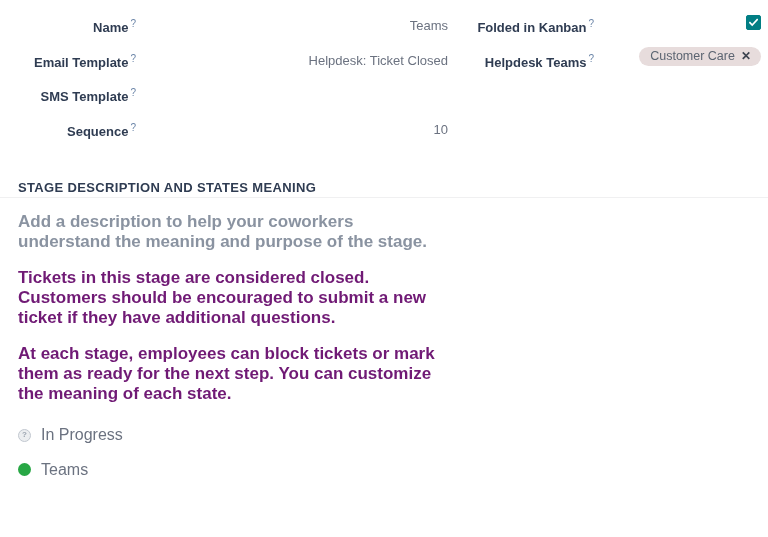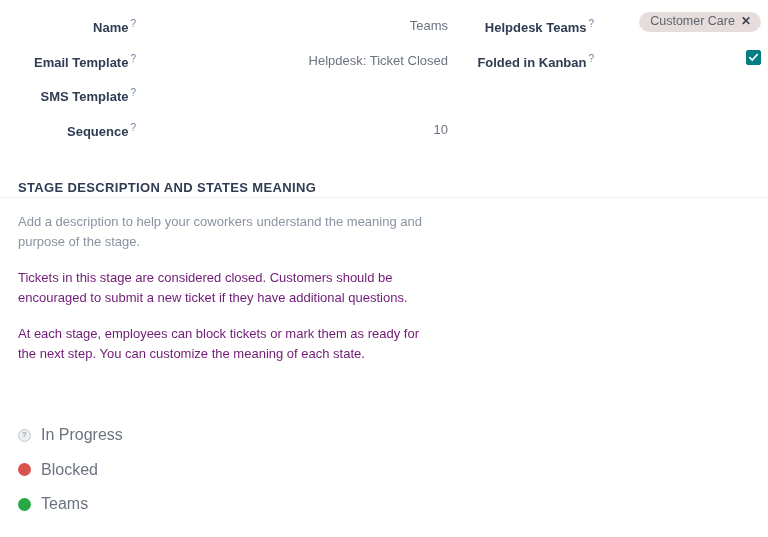--- a/index.html
+++ b/index.html
@@ -149,23 +149,24 @@
 
   
   .desc {
     position: absolute;
     top: 212px;
     left: 18px;
     width: 420px;
   }
   .desc p {
     margin: 0 0 16px 0;
-    font-size: 13px;
+    font-size: 17px;
     line-height: 20px;
     color: #8a93a1;
+    font-weight: bold;
   }
   .desc p.tight {
     color: #701a75;
   }
 
   
   .states {
     position: absolute;
     top: 418px;
     left: 18px;
@@ -235,42 +236,42 @@
       </div>
 
       <div class="f-row">
         <div class="f-label"><span>Sequence</span><span class="tip">?</span></div>
         <div class="f-value">10</div>
       </div>
 
     </div>
 
     <div class="col col-right">
-
-      <div class="f-row">
-        <div class="f-label"><span>Helpdesk Teams</span><span class="tip">?</span></div>
-        <div class="f-tags">
-          <span class="tag">
-            <span>Customer Care</span>
-            <span class="tag-x">✕</span>
-          </span>
-        </div>
-      </div>
 
       <div class="f-row">
         <div class="f-label"><span>Folded in Kanban</span><span class="tip">?</span></div>
         <div class="f-check">
           <span class="checkbox">
             <svg viewBox="0 0 12 12">
               <path d="M1.2 6.2 L4.3 9.3 L10.8 2.2" fill="none" stroke="#ffffff" stroke-width="2.2" stroke-linecap="square"></path>
             </svg>
           </span>
         </div>
       </div>
 
+      <div class="f-row">
+        <div class="f-label"><span>Helpdesk Teams</span><span class="tip">?</span></div>
+        <div class="f-tags">
+          <span class="tag">
+            <span>Customer Care</span>
+            <span class="tag-x">✕</span>
+          </span>
+        </div>
+      </div>
+
     </div>
   </div>
 
   <div class="section-title">STAGE DESCRIPTION AND STATES MEANING</div>
   <div class="divider"></div>
 
   <div class="desc">
     <p>Add a description to help your coworkers understand the meaning and purpose of the stage.</p>
     <p class="tight">Tickets in this stage are considered closed. Customers should be encouraged to submit a new ticket if they have additional questions.</p>
     <p class="tight">At each stage, employees can block tickets or mark them as ready for the next step. You can customize the meaning of each state.</p>
@@ -278,24 +279,20 @@
 
   <div class="states">
 
     <div class="state-row">
       <span class="state-dot dot-grey">
         <span class="qmark">?</span>
       </span>
       <span class="state-label">In Progress</span>
     </div>
 
-    <div class="state-row">
-      <span class="state-dot dot-red"></span>
-      <span class="state-label">Blocked</span>
-    </div>
 
     <div class="state-row">
       <span class="state-dot dot-green"></span>
       <span class="state-label">Teams</span>
     </div>
 
   </div>
 
 </div>
 

